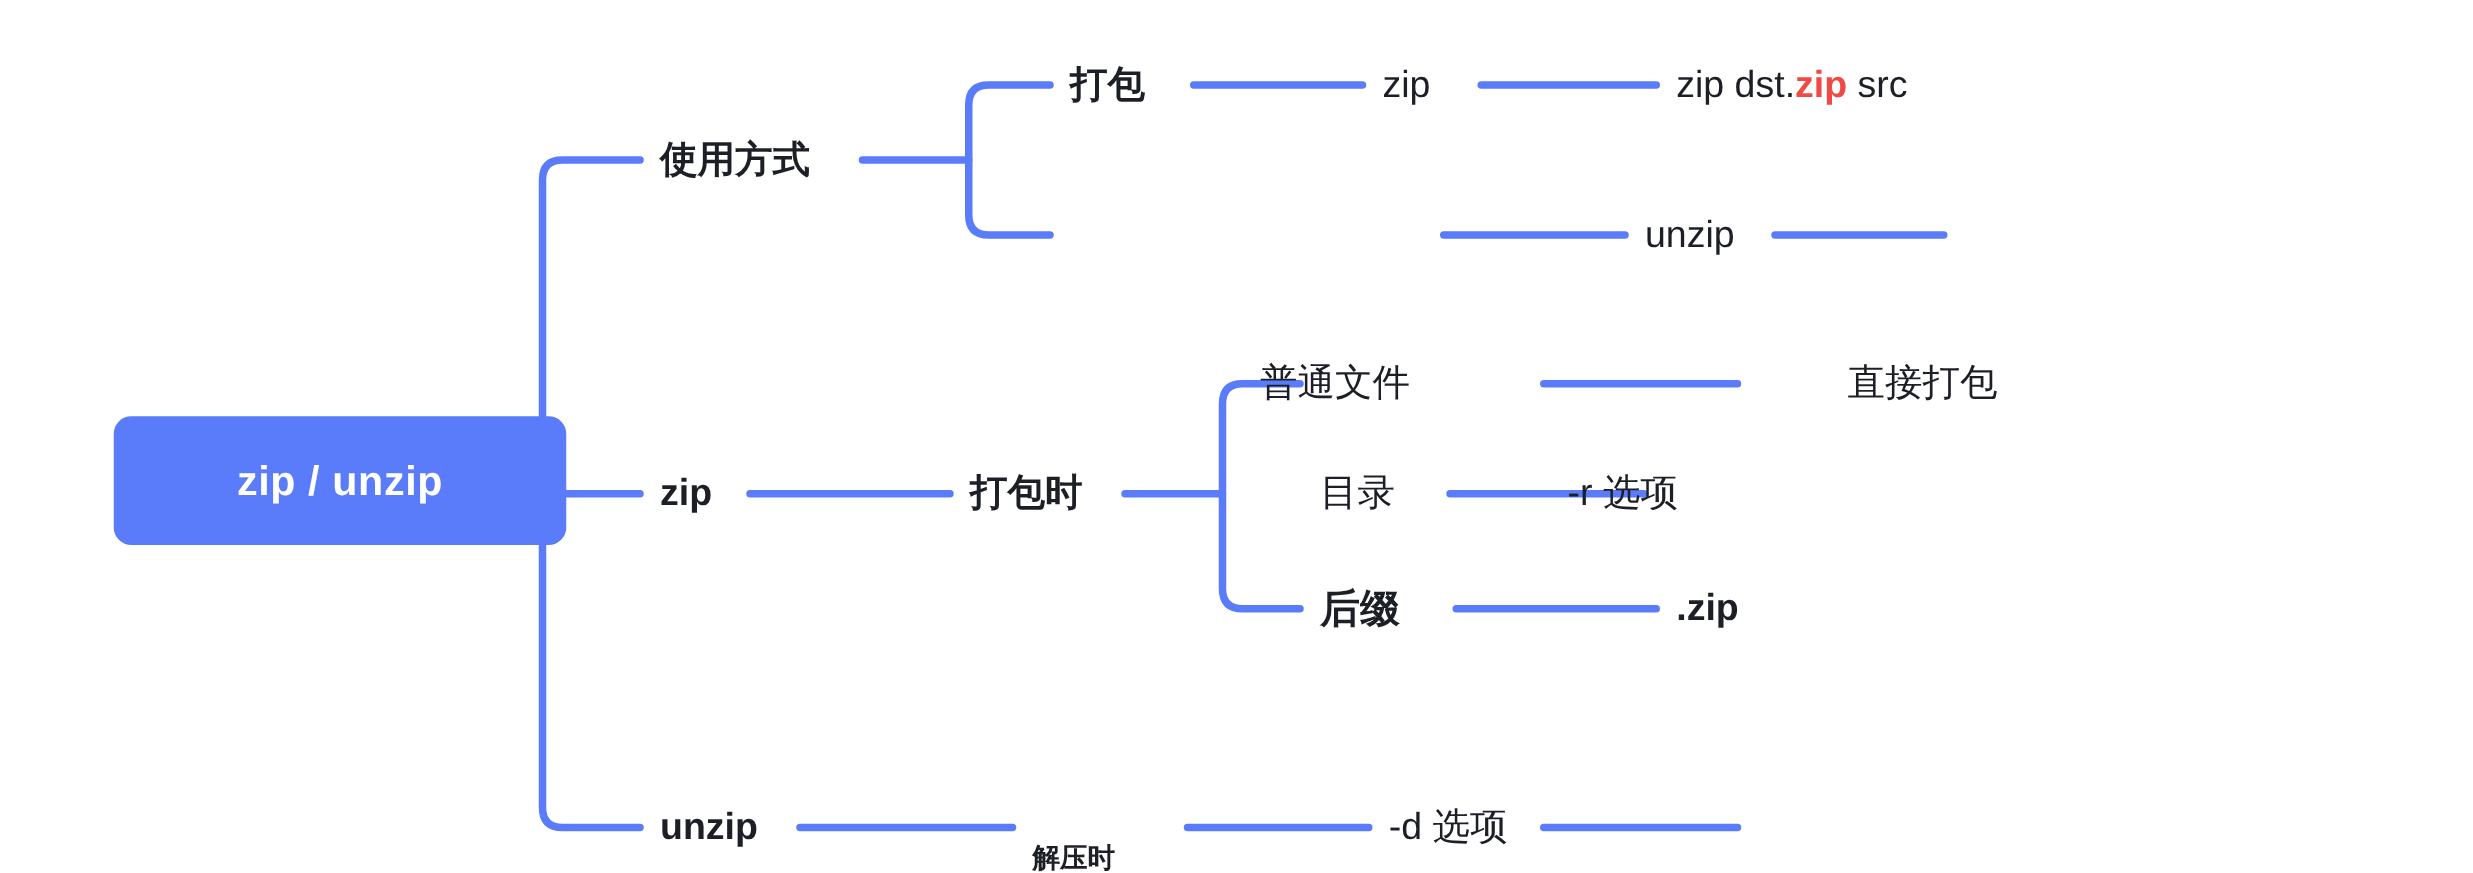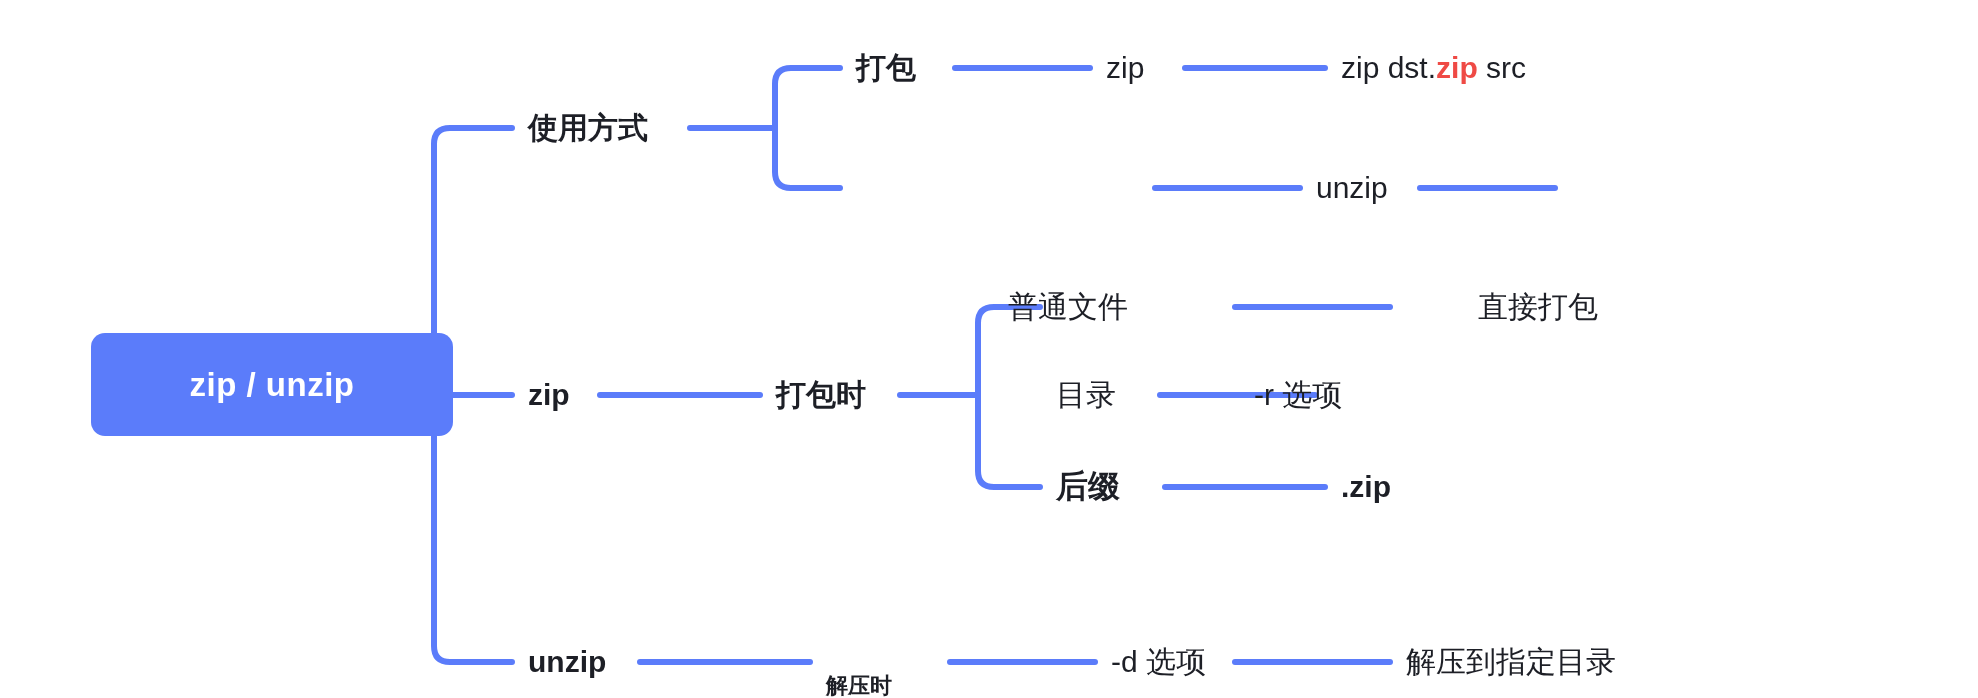--- a/index.html
+++ b/index.html
@@ -135,15 +135,14 @@
   <div class="tnode t-normal" style="left:1254px; top:395px; font-size:30px;">-r 选项</div>
 
   <div class="tnode t-bold" style="left:1056px; top:487px; font-size:32px;">后缀</div>
 
   <div class="tnode t-bold" style="left:1341px; top:487px; font-size:30px;">.zip</div>
 
   <div class="tnode t-bold" style="left:826px; top:686px; font-size:22px;">解压时</div>
 
   <div class="tnode t-normal" style="left:1111px; top:662px; font-size:30px;">-d 选项</div>
 
-  <div class="tnode t-normal" style="left:1406px; top:662px; font-size:30px;">解压到指定目录</div>
 
 </div>
 
 </body></html>

